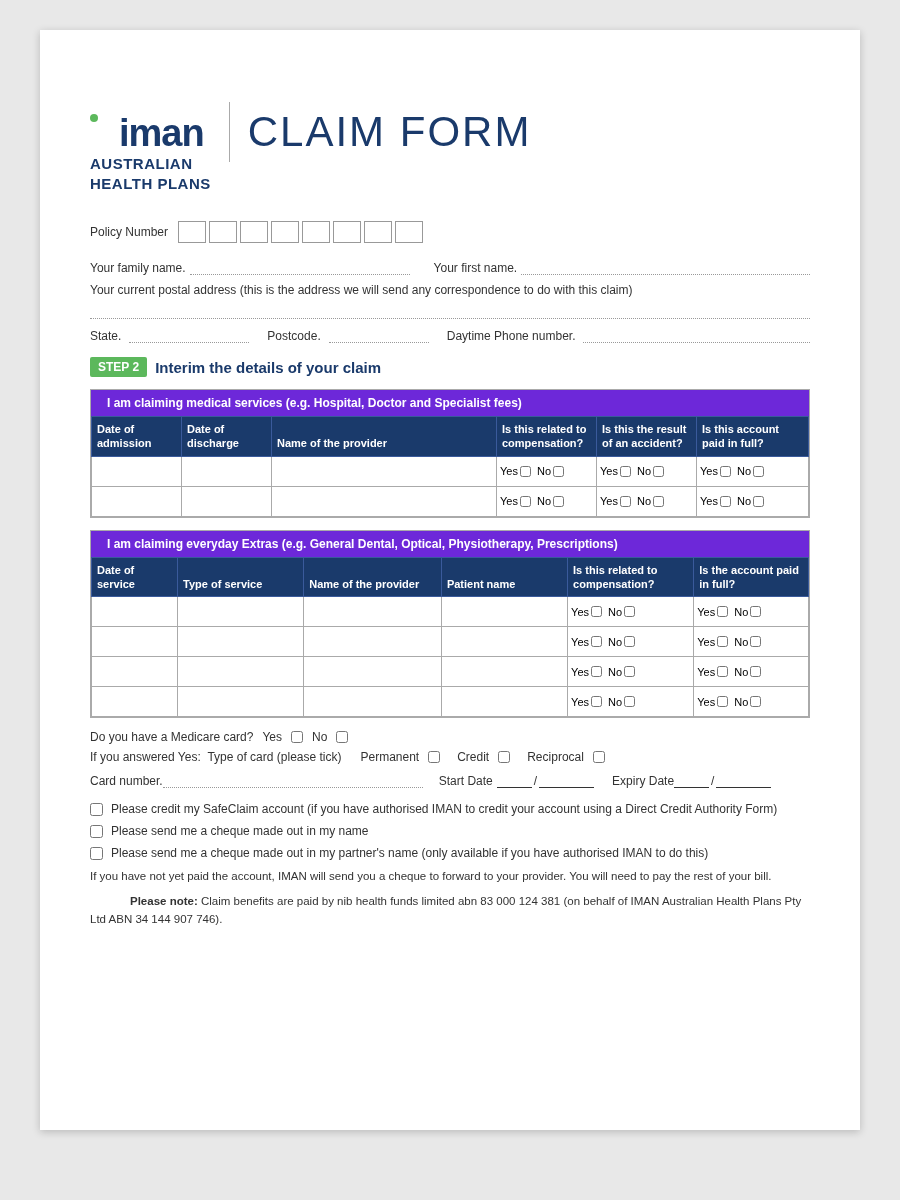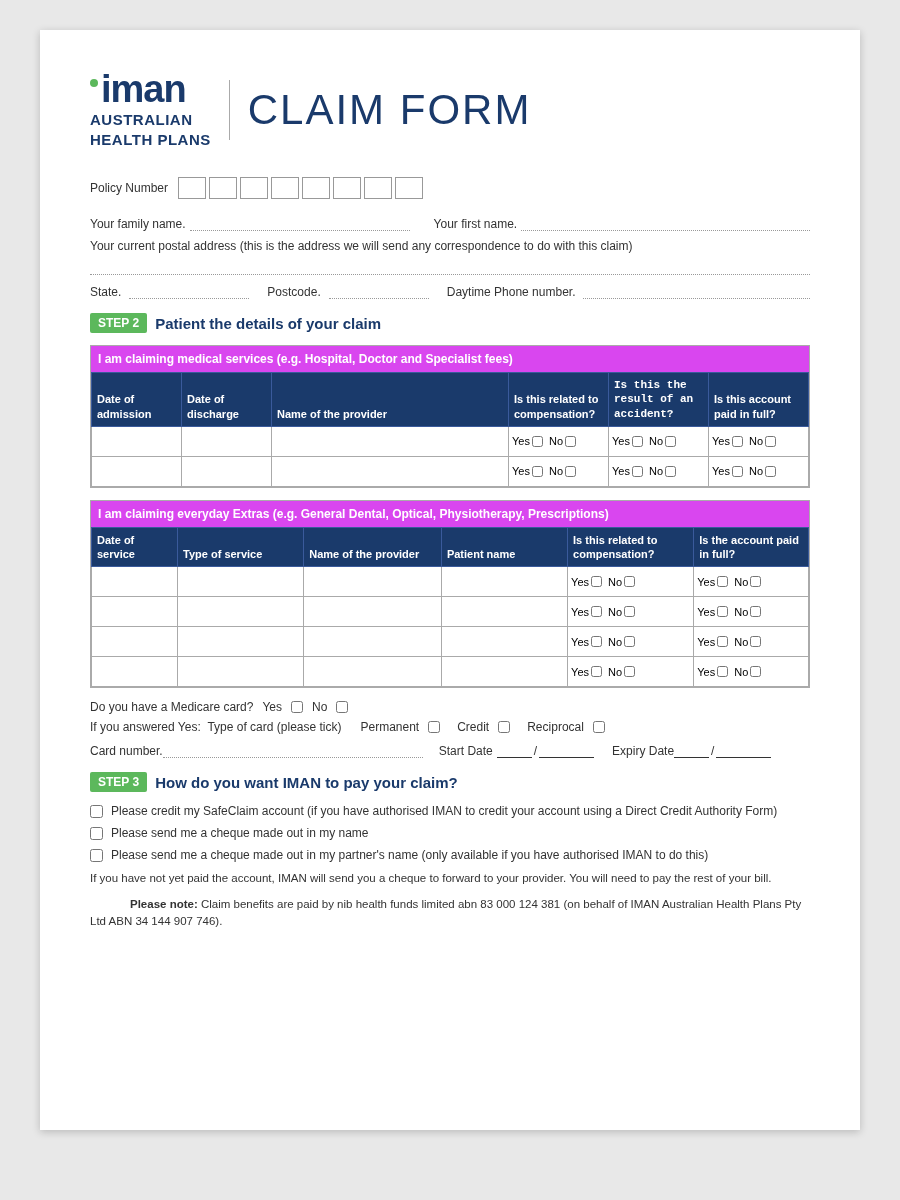--- a/index.html
+++ b/index.html
@@ -25,22 +25,23 @@
       margin-bottom: 28px;
       gap: 18px;
     }
     .logo-block {
       display: flex;
       flex-direction: column;
       line-height: 1;
     }
     .logo-iman {
       display: flex;
-      align-items: center;
-      gap: 2px;
+      align-items: flex-start;
+      gap: 20px;
+      margin-top: 44px;
     }
     .logo-dot {
       width: 8px; height: 8px;
       background: #5cb85c;
       border-radius: 50%;
       margin-bottom: 12px;
       margin-right: 1px;
     }
     .logo-text-iman {
       font-size: 38px;
@@ -142,25 +143,25 @@
     }
     .address-line {
       border-bottom: 1px dotted #999;
       height: 18px;
       width: 100%;
       margin-bottom: 8px;
     }
 
     
     .section-header {
-      background: #d946ef;
+      background: #6d28d9;
       color: #fff;
       font-size: 12px;
       font-weight: 700;
-      padding: 6px 7px;
+      padding: 6px 16px;
     }
     table.claim-table {
       width: 100%;
       border-collapse: collapse;
       font-size: 11px;
     }
     table.claim-table th {
       background: #1a3a6b;
       color: #fff;
       border: 1px solid #3a5a9b;
@@ -338,34 +339,34 @@
     <span class="field-label">State.</span>
     <div class="state-dotted"></div>
     <span class="field-label" style="margin-left:10px;">Postcode.</span>
     <div class="postcode-dotted"></div>
     <span class="field-label" style="margin-left:10px;">Daytime Phone number.</span>
     <div class="phone-dotted"></div>
   </div>
 
   <div class="step-header">
     <span class="step-label">STEP 2</span>
-    <span class="step-title">Patient the details of your claim</span>
+    <span class="step-title">Interim the details of your claim</span>
   </div>
 
   <div class="table-wrapper">
     <div class="section-header">I am claiming medical services (e.g. Hospital, Doctor and Specialist fees)</div>
     <table class="claim-table">
       <thead>
         <tr>
           <th style="width:90px;">Date of<br>admission</th>
           <th style="width:90px;">Date of<br>discharge</th>
           <th>Name of the provider</th>
           <th style="width:100px;">Is this related to compensation?</th>
-          <th style="width:100px;font-family:Liberation Mono, monospace;">Is this the result of an accident?</th>
-          <th style="width:100px;">Is this account paid in full?</th>
+          <th style="width:100px;">Is this the result of an accident?</th>
+          <th style="width:112px;">Is this account paid in full?</th>
         </tr>
       </thead>
       <tbody>
         <tr>
           <td></td>
           <td></td>
           <td></td>
           <td>
             <div class="yn-cell">
               <div class="yn-item">
@@ -613,24 +614,20 @@
       <div class="date-line" style="width:55px;"></div>
     </div>
     <span style="margin-left:18px;">Expiry Date</span>
     <div class="date-field">
       <div class="date-line"></div>
       <span class="date-sep">/</span>
       <div class="date-line" style="width:55px;"></div>
     </div>
   </div>
 
-  <div class="step-header">
-    <span class="step-label">STEP 3</span>
-    <span class="step-title">How do you want IMAN to pay your claim?</span>
-  </div>
 
   <div class="step3-option">
     <input type="checkbox" style="">
     <span>Please credit my SafeClaim account (if you have authorised IMAN to credit your account using a Direct Credit Authority Form)</span>
   </div>
   <div class="step3-option">
     <input type="checkbox" style="">
     <span>Please send me a cheque made out in my name</span>
   </div>
   <div class="step3-option">

